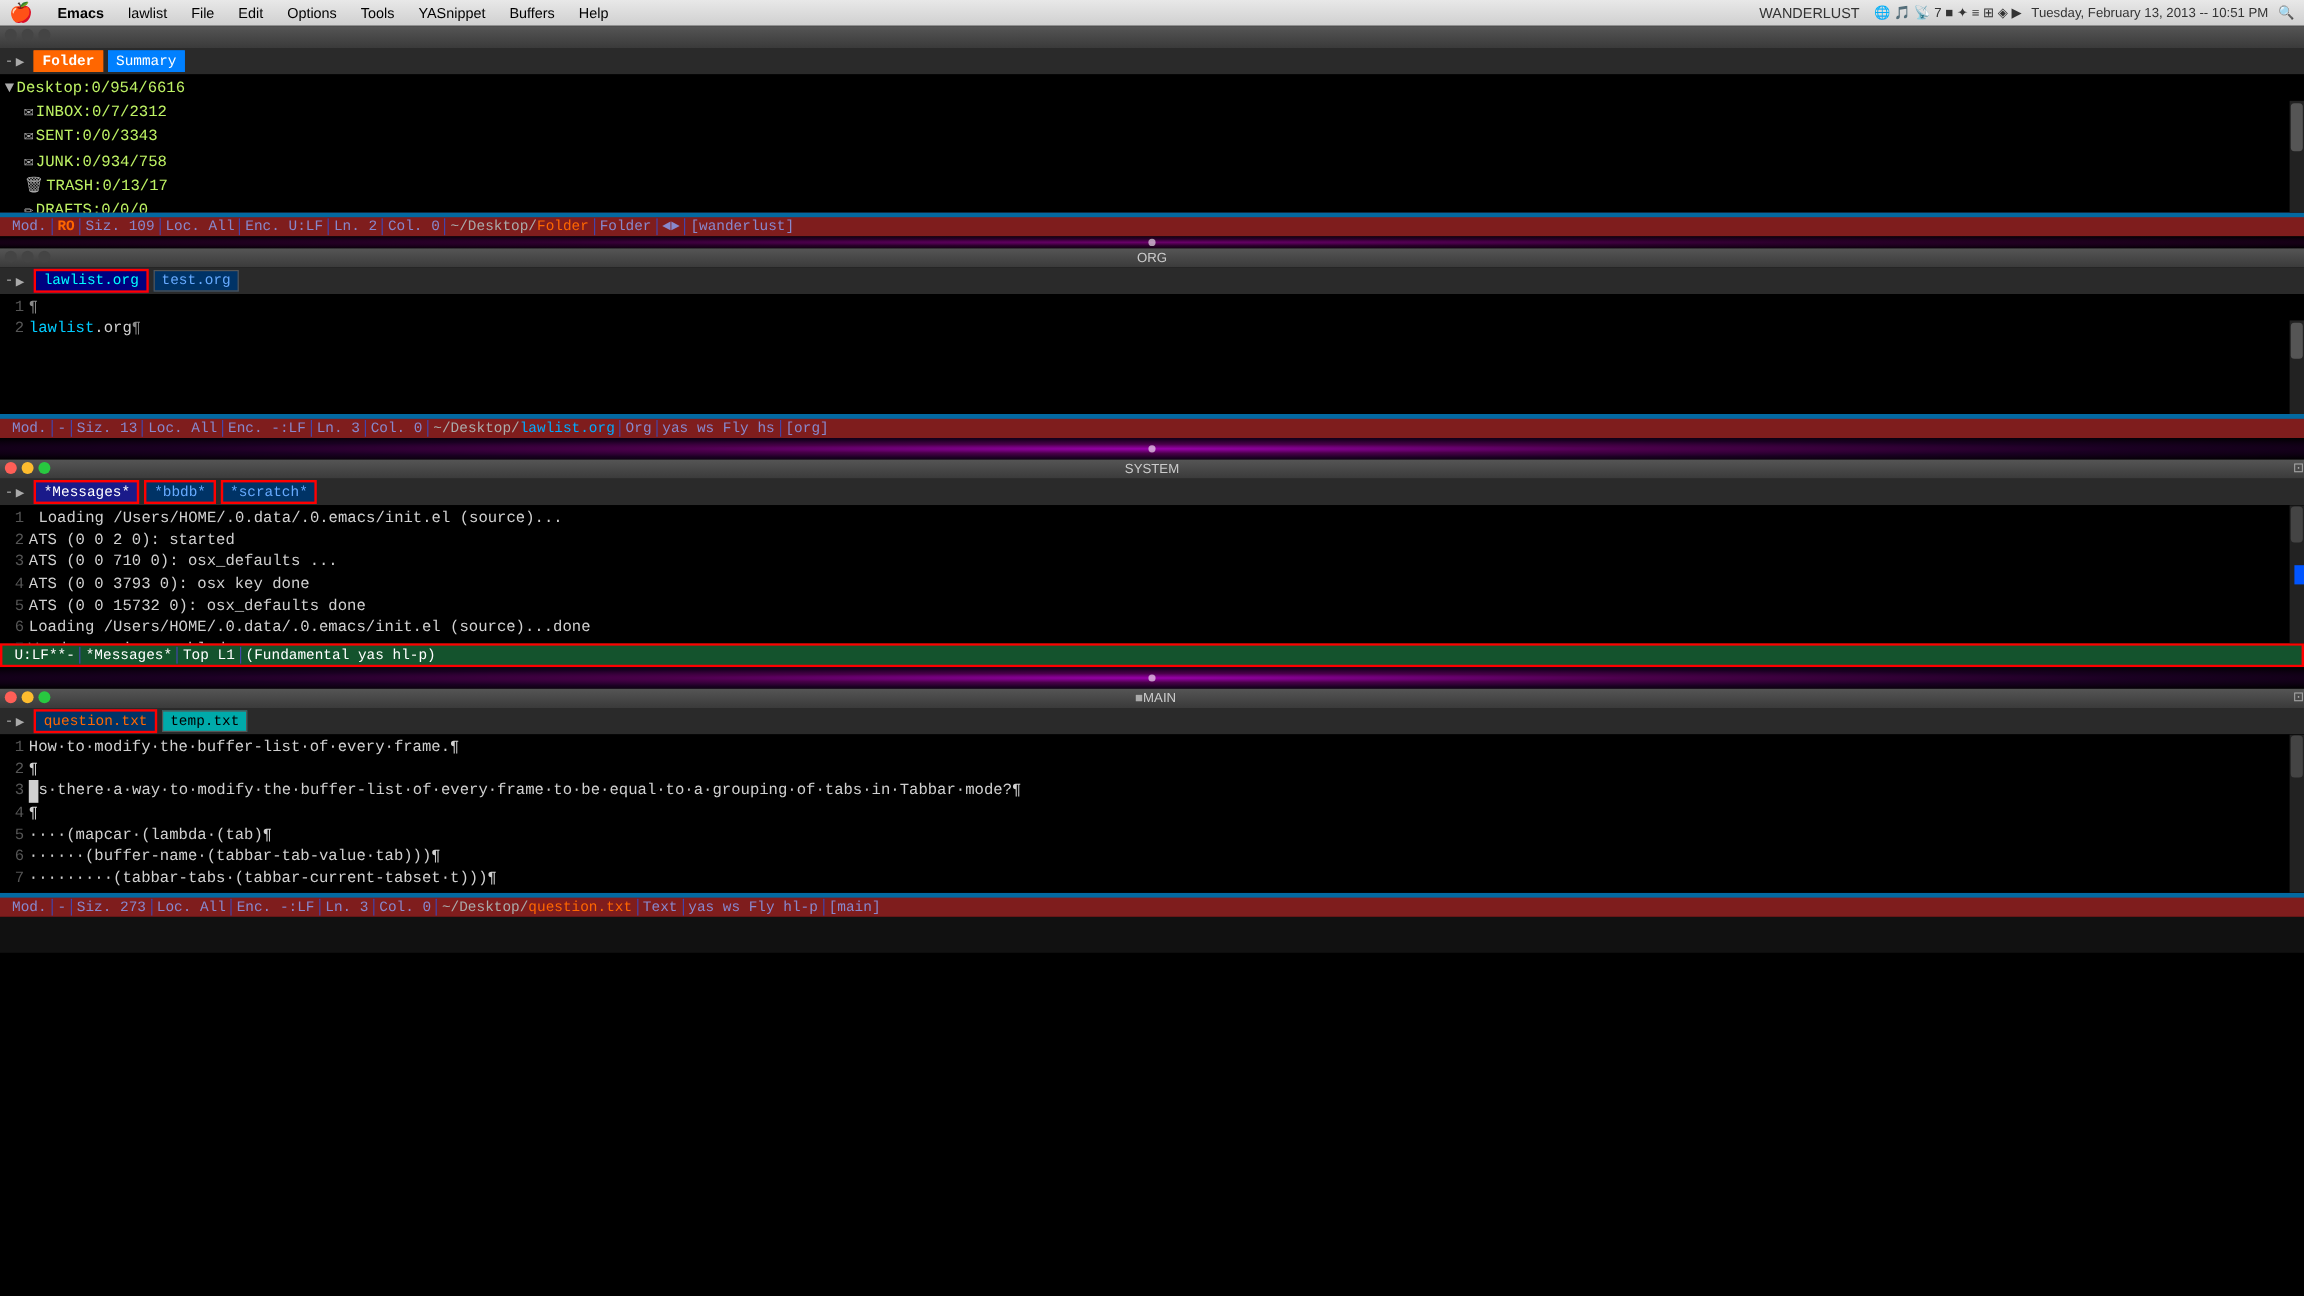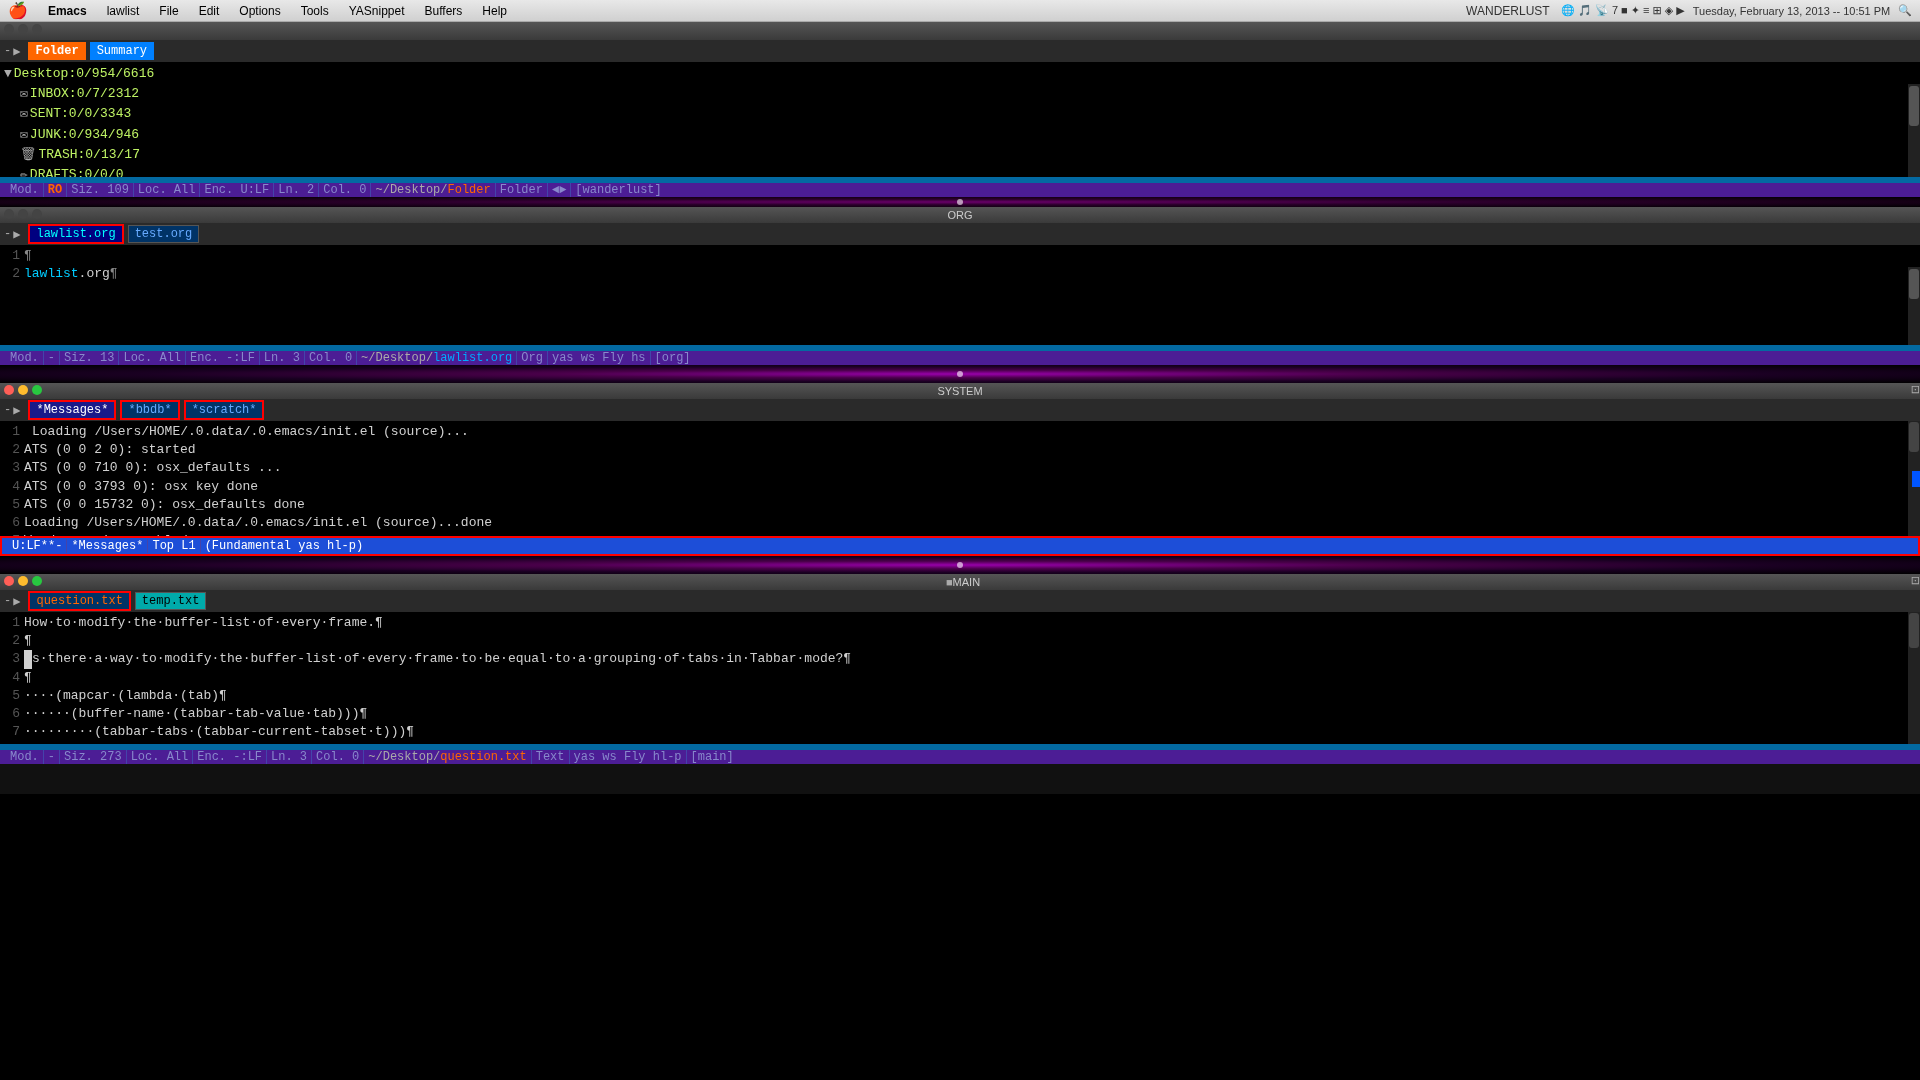--- a/index.html
+++ b/index.html
@@ -141,31 +141,31 @@
       color: #d0d0d0;
       padding: 2px 4px;
       font-size: 13px;
       line-height: 1.4;
       overflow: hidden;
     }
 
     
     .status-bar {
       height: 20px;
-      background: #4c1d95;
+      background: #7f1d1d;
       display: flex;
       align-items: center;
       padding: 0 6px;
       font-size: 12px;
       color: #8888cc;
       gap: 0;
-      border-top: 6px solid #0369a1;
+      border-top: 4px solid #0369a1;
     }
     .status-bar.red-highlight {
-      background: #1d4ed8;
+      background: #14532d;
       color: #fff;
     }
     .status-seg {
       padding: 0 4px;
       border-right: 1px solid #4444aa;
       white-space: nowrap;
     }
     .status-seg:last-child { border-right: none; }
 
     
@@ -328,21 +328,21 @@
     <div class="folder-line folder-indent">
       <span class="folder-icon">✉</span>
       <span class="folder-name">INBOX:0/7/2312</span>
     </div>
     <div class="folder-line folder-indent">
       <span class="folder-icon">✉</span>
       <span class="folder-name">SENT:0/0/3343</span>
     </div>
     <div class="folder-line folder-indent">
       <span class="folder-icon">✉</span>
-      <span class="folder-name">JUNK:0/934/946</span>
+      <span class="folder-name">JUNK:0/934/758</span>
     </div>
     <div class="folder-line folder-indent">
       <span class="folder-icon">🗑</span>
       <span class="folder-name">TRASH:0/13/17</span>
     </div>
     <div class="folder-line folder-indent">
       <span class="folder-icon">✏</span>
       <span class="folder-name">DRAFTS:0/0/0</span>
     </div>
     <div class="scrollbar-v" style="height:115px;">

